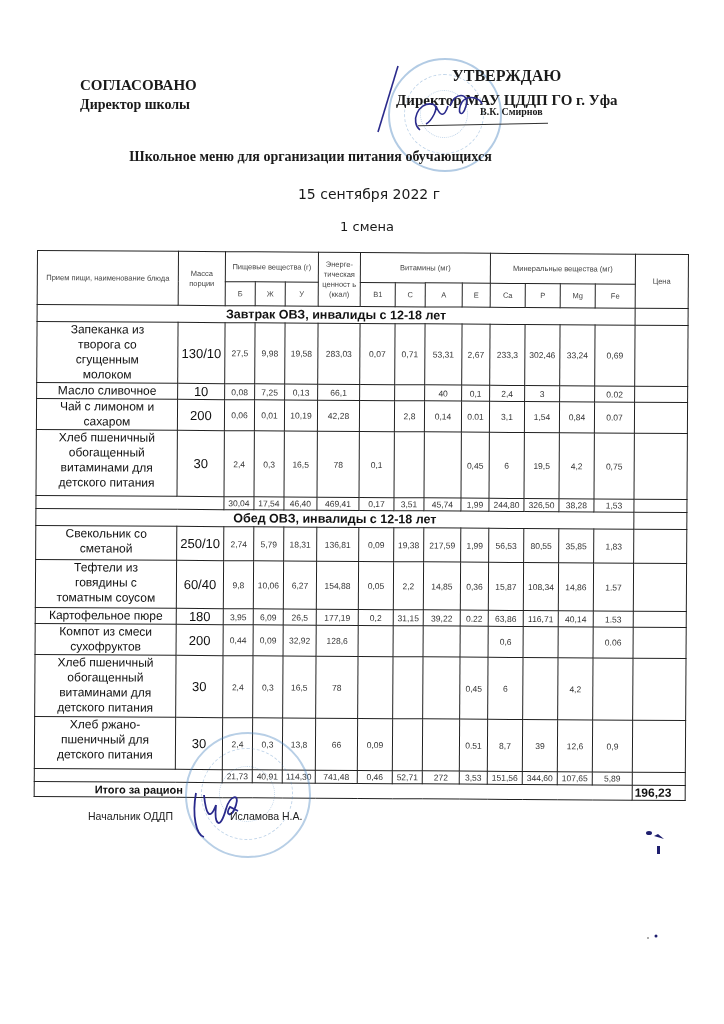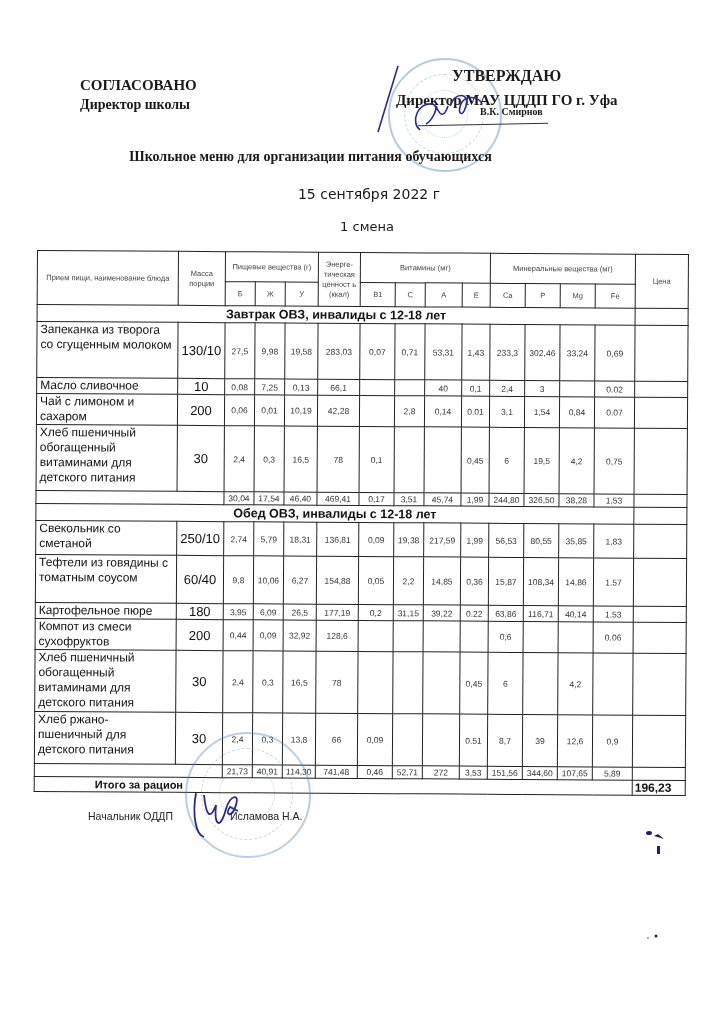--- a/index.html
+++ b/index.html
@@ -12,21 +12,21 @@
   #approve-role { left: 396px; top: 92px; font-size: 15px; }
   #approve-name { left: 469px; top: 106px; font-size: 10px; margin-left: 11px; }
   #sign-line { left: 418px; top: 124px; width: 130px; height: 1px; background: #333; transform: rotate(-1deg); }
   #doc-title { left: 0; width: 601px; top: 149px; font-size: 14px; text-align: center; padding-left: 20px; box-sizing: border-box; }
   #doc-date { left: 0; width: 724px; top: 186px; font-size: 14px; text-align: center; font-family: "DejaVu Sans", sans-serif; padding-left: 14px; box-sizing: border-box; }
   #doc-shift { left: 0; width: 724px; top: 219px; font-size: 13px; text-align: center; font-family: "DejaVu Sans", sans-serif; padding-left: 10px; box-sizing: border-box; }
 
   table.menu { position: absolute; left: 37px; top: 250px; border-collapse: collapse; table-layout: fixed; transform: rotate(0.35deg); transform-origin: top left; }
   table.menu td { border: 1px solid #222; padding: 0 2px; font-size: 8.5px; text-align: center; vertical-align: middle; color: #333; overflow: hidden; }
   table.menu td.hdr { font-size: 7.5px; color: #444; line-height: 10px; }
-  table.menu td.name { text-align: left; font-size: 12px; color: #111; line-height: 15px; padding: 0 3px; vertical-align: top; }
+  table.menu td.name { text-align: center; font-size: 12px; color: #111; line-height: 15px; padding: 0 13px; vertical-align: top; }
   table.menu td.mass { font-size: 13px; color: #111; }
   table.menu td.section { font-weight: bold; font-size: 12.5px; color: #111; height: 16px; }
   table.menu td.total-row { font-size: 8.5px; height: 12px; }
   table.menu td.grand-label { font-weight: bold; font-size: 11px; color: #111; text-align: left; padding-left: 60px; height: 14px; }
   table.menu td.grand-value { font-weight: bold; font-size: 12px; color: #111; text-align: right; padding-right: 13px; }
 
   #head-label { left: 88px; top: 810px; font-size: 10.5px; color: #222; }
   #head-name { left: 230px; top: 810px; font-size: 10.5px; color: #222; }
 
   .stamp { position: absolute; border-radius: 50%; border: 2px solid rgba(70,130,190,0.55); }
@@ -105,21 +105,21 @@
       <tr style="height: 56px;">
         <td class="name">Запеканка из творога со сгущенным молоком</td>
         <td class="mass">130/10</td>
         <td>27,5</td>
         <td>9,98</td>
         <td>19,58</td>
         <td>283,03</td>
         <td>0,07</td>
         <td>0,71</td>
         <td>53,31</td>
-        <td>1,43</td>
+        <td>2,67</td>
         <td>233,3</td>
         <td>302,46</td>
         <td>33,24</td>
         <td>0,69</td>
         <td></td>
       </tr>
       <tr style="height: 16px;">
         <td class="name">Масло сливочное</td>
         <td class="mass">10</td>
         <td>0,08</td>

